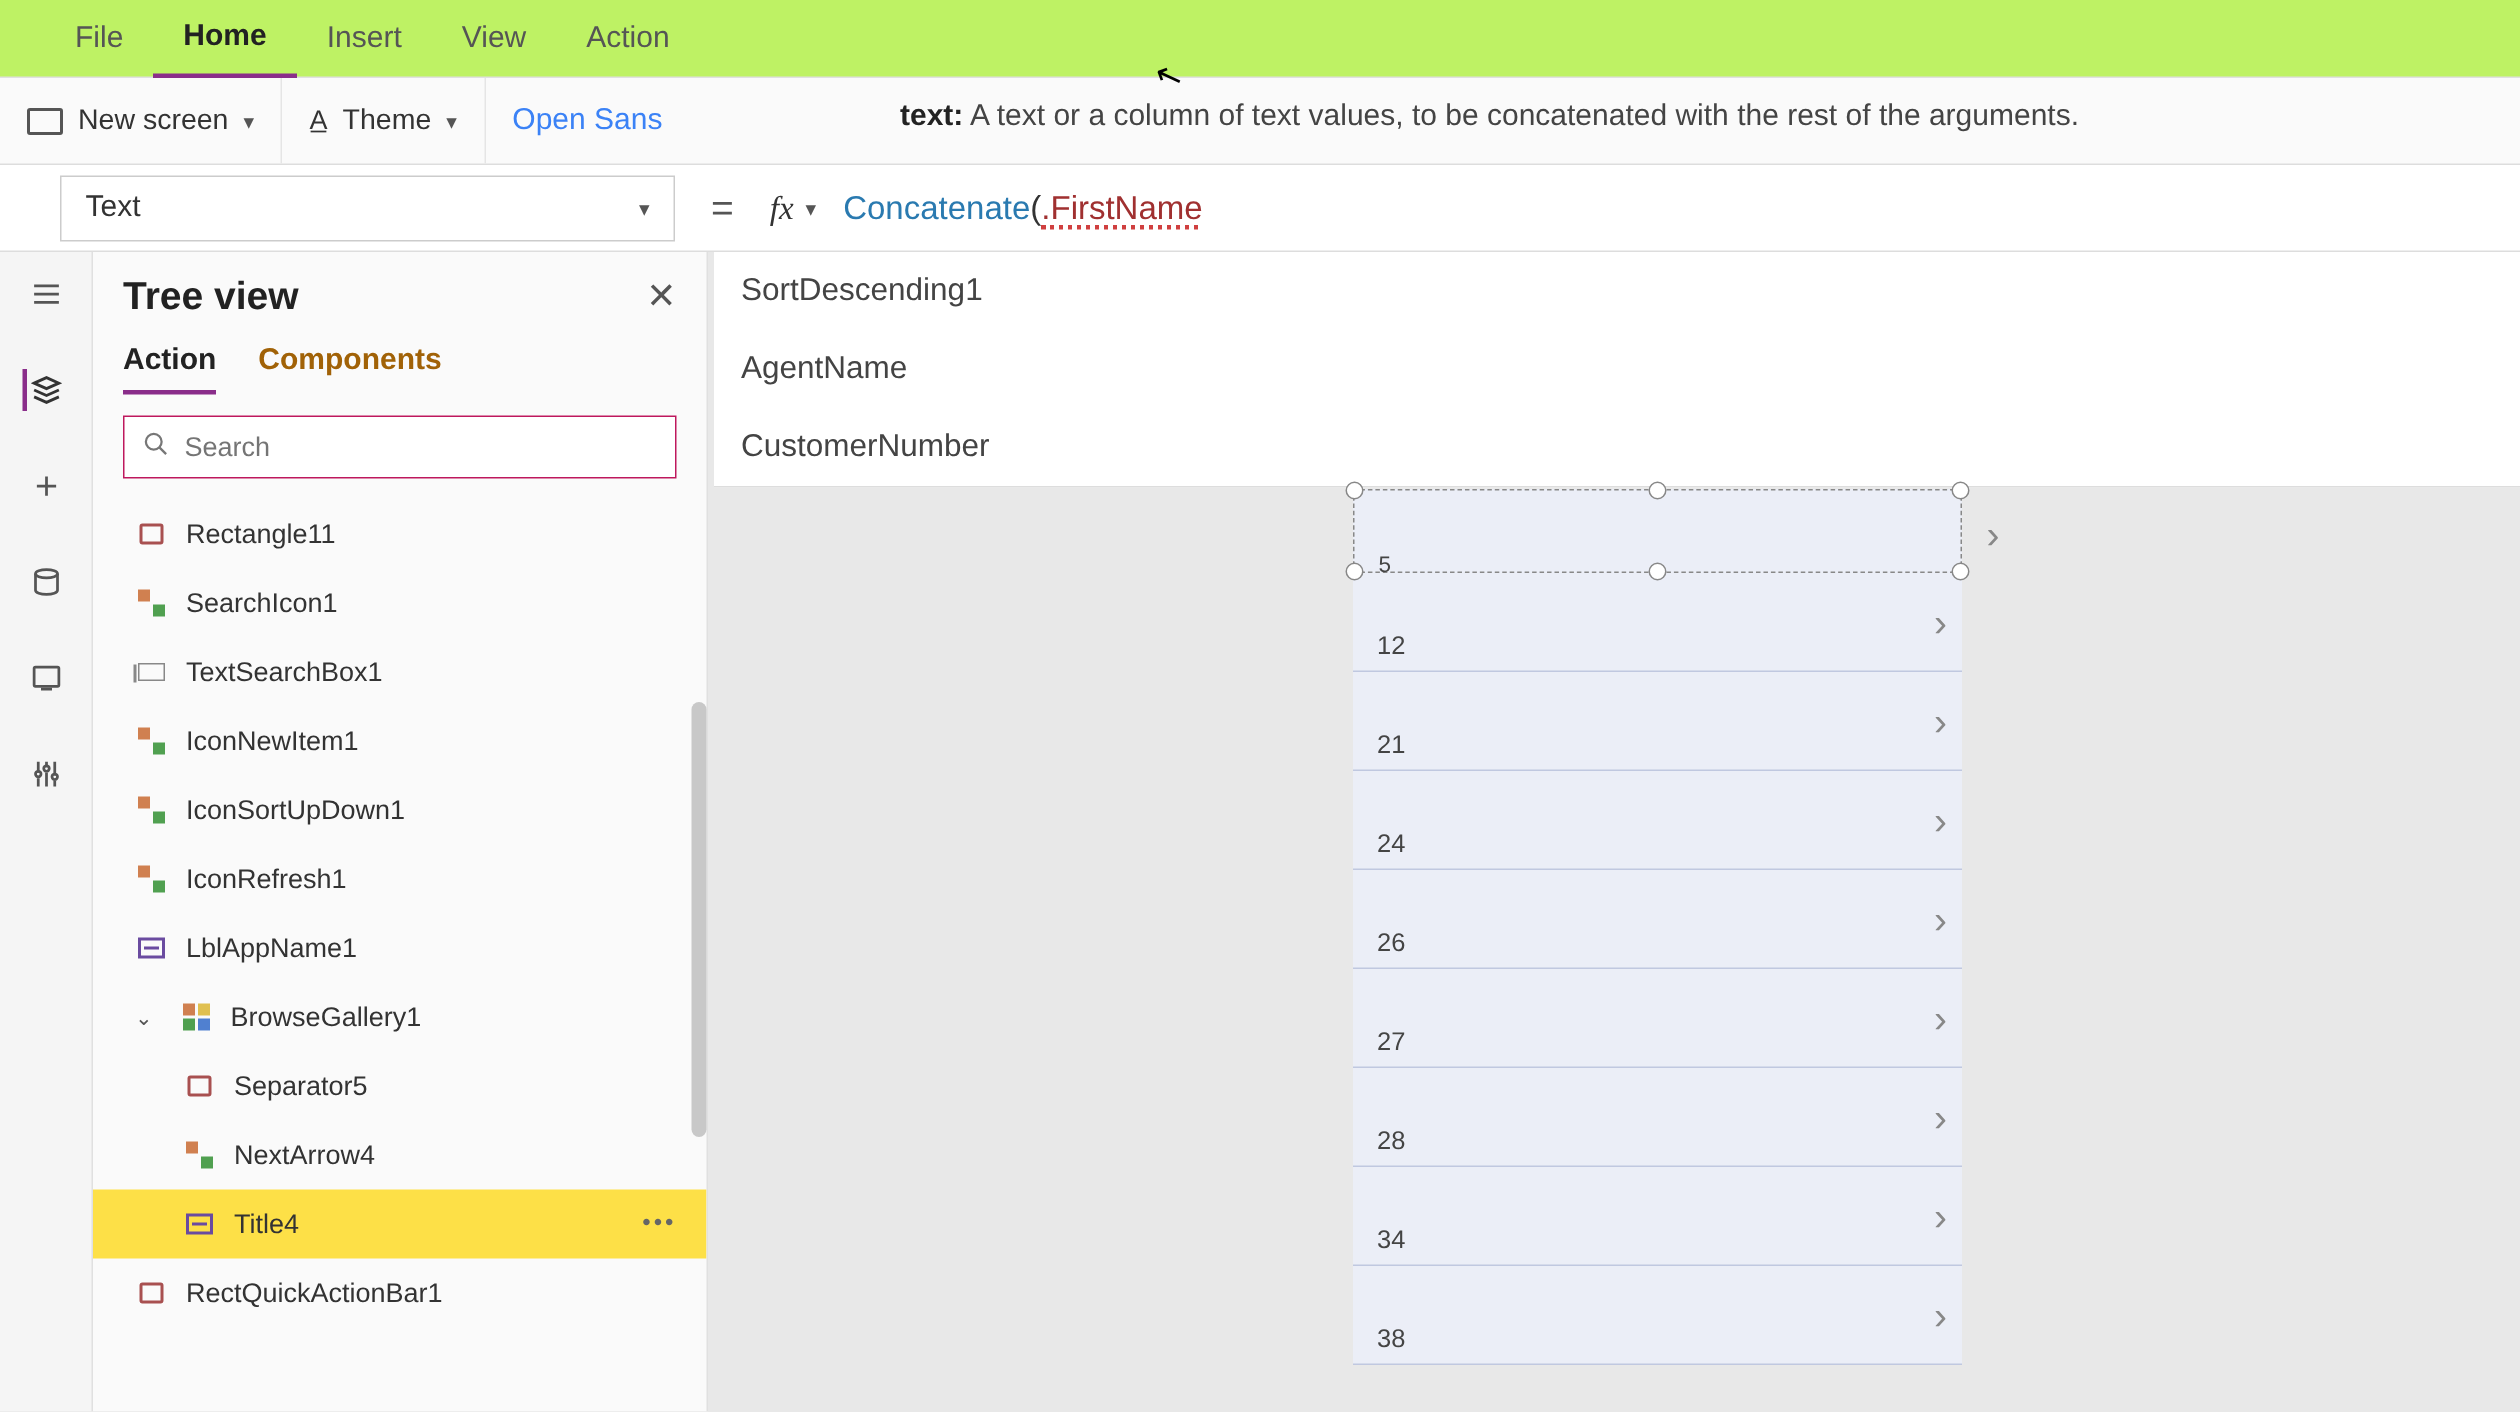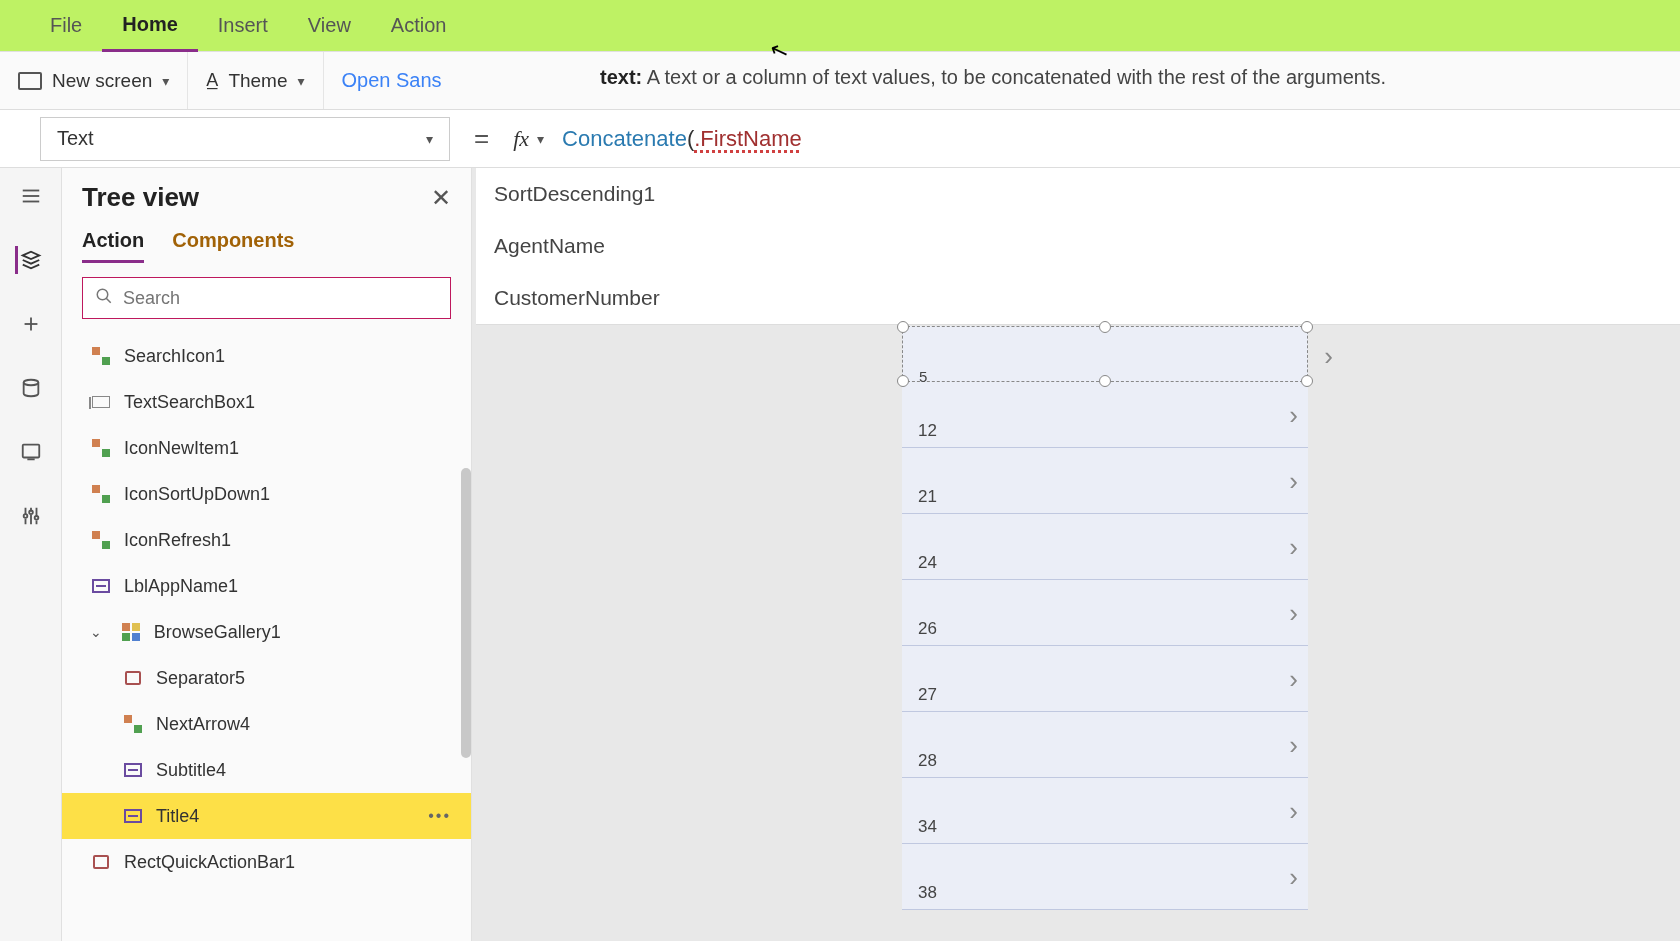--- a/index.html
+++ b/index.html
@@ -192,20 +192,26 @@
         <svg width="18" height="18" viewBox="0 0 24 24" fill="none" stroke="currentColor" stroke-width="2">
             <circle cx="10" cy="10" r="7"></circle>
             <line x1="21" y1="21" x2="15" y2="15"></line>
           </svg>
       </span>
       <input placeholder="Search" style="">
     </div>
     <div class="tree-list" id="tree-list">
         <div class="tree-item">
           <span class="ti-icon">
+            <span class="ic-rect"></span>
+          </span>
+          <span>Rectangle11</span>
+        </div>
+        <div class="tree-item">
+          <span class="ti-icon">
             <span class="ic-multi"></span>
           </span>
           <span>SearchIcon1</span>
         </div>
         <div class="tree-item">
           <span class="ti-icon">
             <span class="ic-text"></span>
           </span>
           <span>TextSearchBox1</span>
         </div>
@@ -249,26 +255,20 @@
           <span class="ti-icon">
             <span class="ic-rect"></span>
           </span>
           <span>Separator5</span>
         </div>
         <div class="tree-item nested">
           <span class="ti-icon">
             <span class="ic-multi"></span>
           </span>
           <span>NextArrow4</span>
-        </div>
-        <div class="tree-item nested">
-          <span class="ti-icon">
-            <span class="ic-label"></span>
-          </span>
-          <span>Subtitle4</span>
         </div>
         <div class="tree-item nested selected">
           <span class="ti-icon">
             <span class="ic-label"></span>
           </span>
           <span>Title4</span>
           <span class="more">•••</span>
         </div>
         <div class="tree-item">
           <span class="ti-icon">

